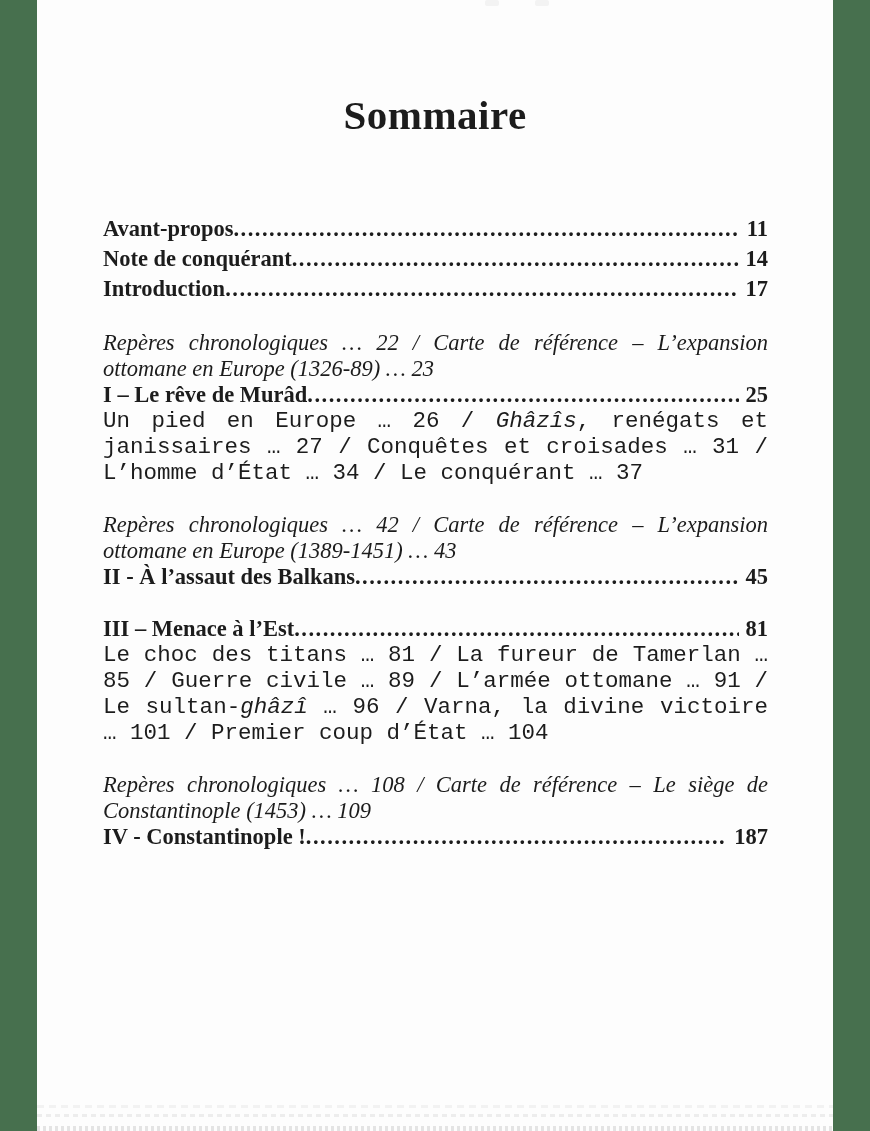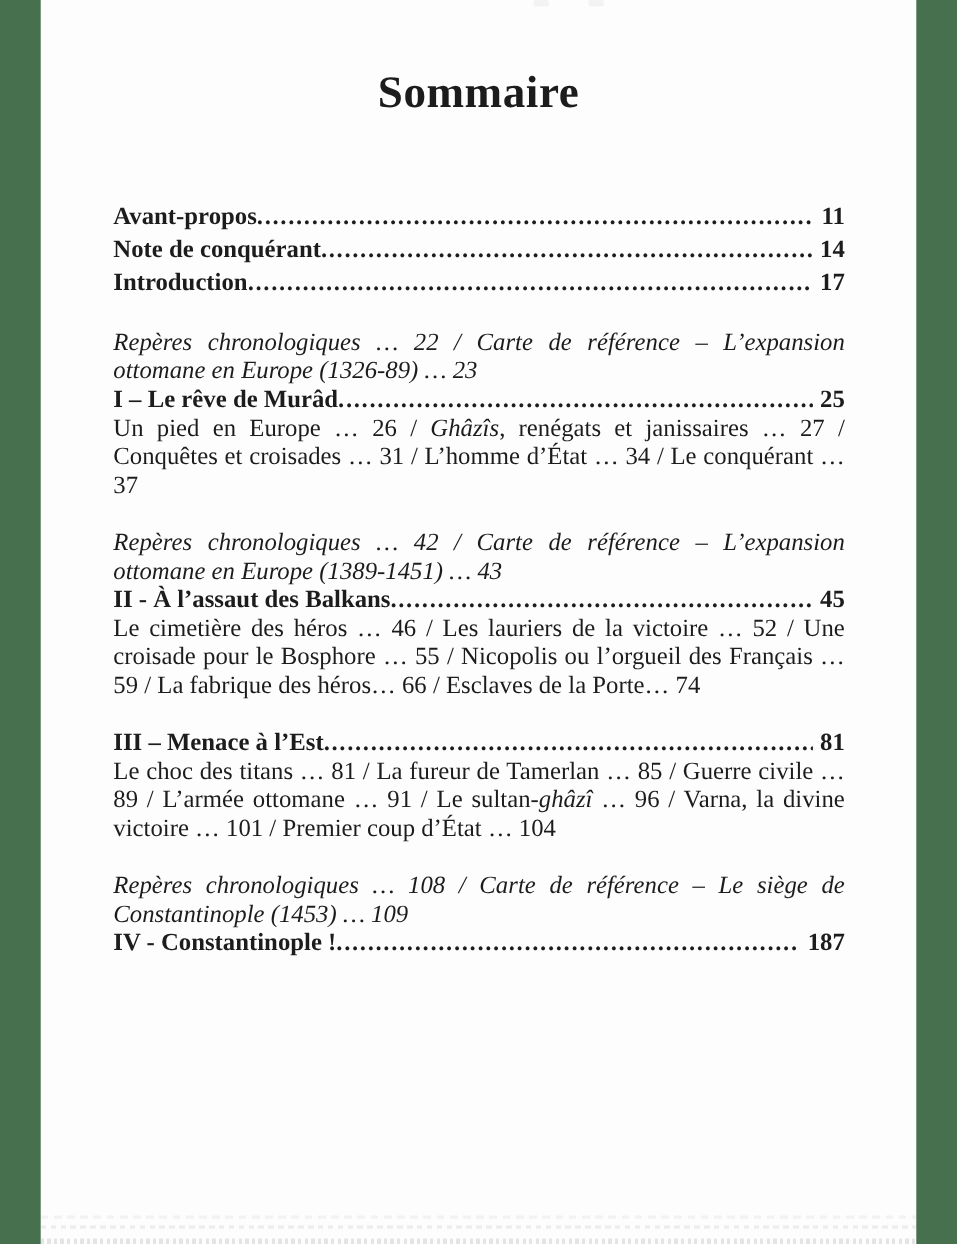--- a/index.html
+++ b/index.html
@@ -57,21 +57,21 @@
     height: 34px;
     pointer-events: none;
     background:
       repeating-linear-gradient(90deg, #f2f2f2 0 7px, transparent 7px 12px) 0 8px / 100% 3px no-repeat,
       repeating-linear-gradient(90deg, #ededed 0 5px, transparent 5px 9px) 0 17px / 100% 3px no-repeat,
       repeating-linear-gradient(90deg, #e4e4e4 0 3px, transparent 3px 6px) 0 29px / 100% 5px no-repeat;
   }
 
   .page-title {
     margin: 0;
-    padding-top: 60px;
+    padding-top: 92px;
     text-align: center;
     font-size: 41px;
     line-height: 46px;
     font-weight: 700;
     letter-spacing: 0.5px;
   }
 
   .content {
     margin: 0 65px 0 66px;   
     font-size: 22.5px;
@@ -117,20 +117,21 @@
     text-align: justify;
   }
   .chapter-title-row {
     line-height: 26px;
     font-weight: 700;
   }
   .chapter-sections {
     margin: 0;
     line-height: 26px;
     text-align: justify;
+    font-family: Liberation Mono, monospace;
   }
 </style>
 </head>
 <body style="--cover-green: #47704E; --page-bg: #fdfdfd; --ink: #1c1c1c;">
 
 <div class="cover-edge left"></div>
 <div class="cover-edge right"></div>
 
 <div class="sheet">
   <span class="top-artifact a1"></span>
@@ -169,21 +170,20 @@
     <p class="chapter-sections"><span>Un pied en Europe … 26 / </span><i>Ghâzîs</i><span>, renégats et janissaires … 27 / Conquêtes et croisades … 31 / L’homme d’État … 34 / Le conquérant … 37</span></p>
   </div>
 
   <div class="chapter-block">
     <p class="reperes">Repères chronologiques … 42 / Carte de référence – L’expansion ottomane en Europe (1389-1451) … 43</p>
     <div class="toc-row chapter-title-row">
       <span class="toc-label">II - À l’assaut des Balkans</span>
       <span class="dots"></span>
       <span class="toc-page">45</span>
     </div>
-    <p class="chapter-sections"><span>Le cimetière des héros … 46 / Les lauriers de la victoire … 52 / Une croisade pour le Bosphore … 55 / Nicopolis ou l’orgueil des Français … 59 / La fabrique des héros… 66 / Esclaves de la Porte… 74</span></p>
   </div>
 
   <div class="chapter-block">
     <div class="toc-row chapter-title-row">
       <span class="toc-label">III – Menace à l’Est</span>
       <span class="dots"></span>
       <span class="toc-page">81</span>
     </div>
     <p class="chapter-sections"><span>Le choc des titans … 81 / La fureur de Tamerlan … 85 / Guerre civile … 89 / L’armée ottomane … 91 / Le sultan-</span><i>ghâzî</i><span> … 96 / Varna, la divine victoire … 101 / Premier coup d’État … 104</span></p>
   </div>

